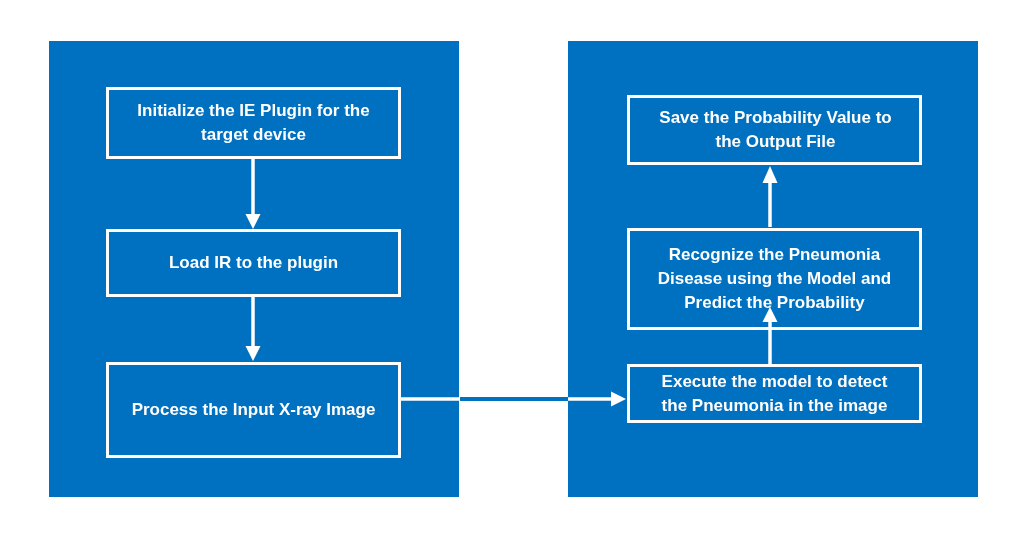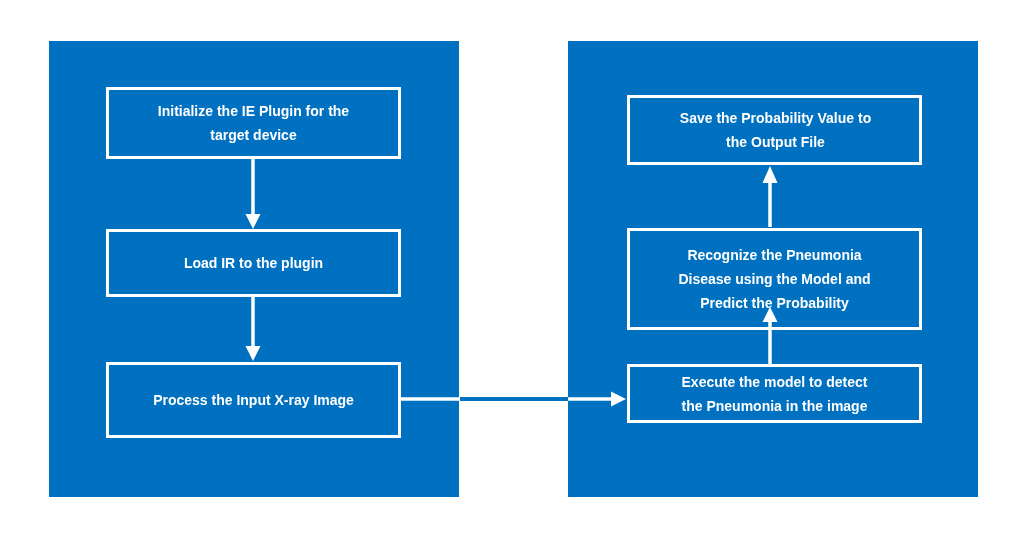--- a/index.html
+++ b/index.html
@@ -31,33 +31,33 @@
   }
   .panel.left  { left: 49px; }
   .panel.right { left: 568px; }
   .node {
     position: absolute;
     width: 295px;
     border: 3px solid var(--box-border);
     background: var(--panel-blue);
     color: var(--box-text);
     font-weight: bold;
-    font-size: 14px;
+    font-size: 17px;
     line-height: 24px;
     text-align: center;
     white-space: pre-line;
     display: flex;
     align-items: center;
     justify-content: center;
     padding: 2px 6px;
   }
   
   .node.l1 { left: 106px; top: 87px;  height: 72px; }
   .node.l2 { left: 106px; top: 229px; height: 68px; text-align: center; }
-  .node.l3 { left: 106px; top: 362px; height: 76px; }
+  .node.l3 { left: 106px; top: 362px; height: 96px; }
   
   .node.r1 { left: 627px; top: 95px;  height: 70px; padding-left: 8px; }
   .node.r2 { left: 627px; top: 228px; height: 102px; }
   .node.r3 { left: 627px; top: 364px; height: 59px; }
   svg.arrows {
     position: absolute;
     left: 0; top: 0;
     width: 1023px;
     height: 543px;
     pointer-events: none;

